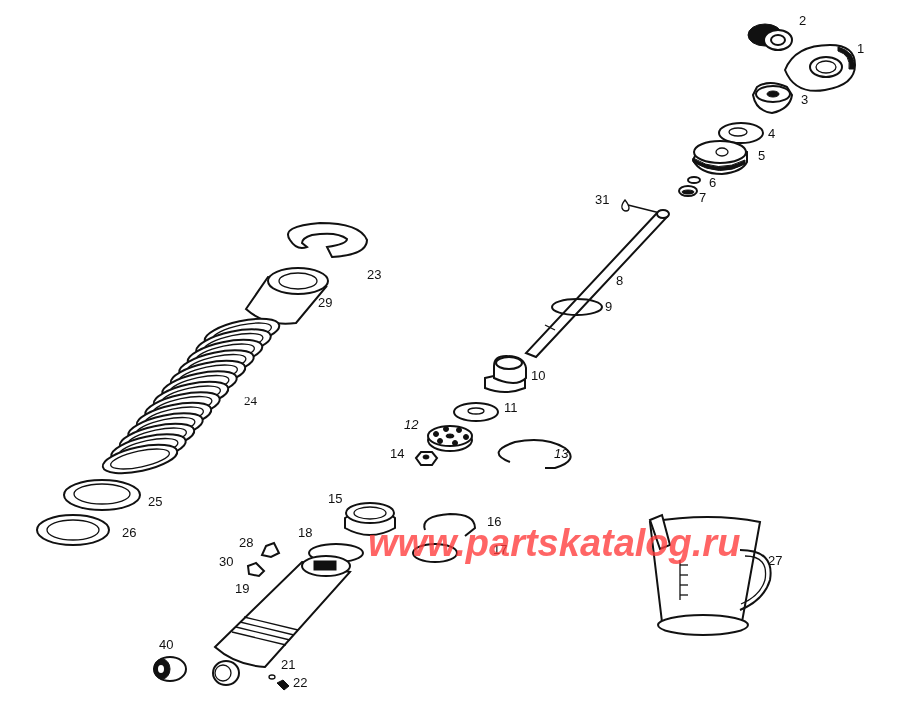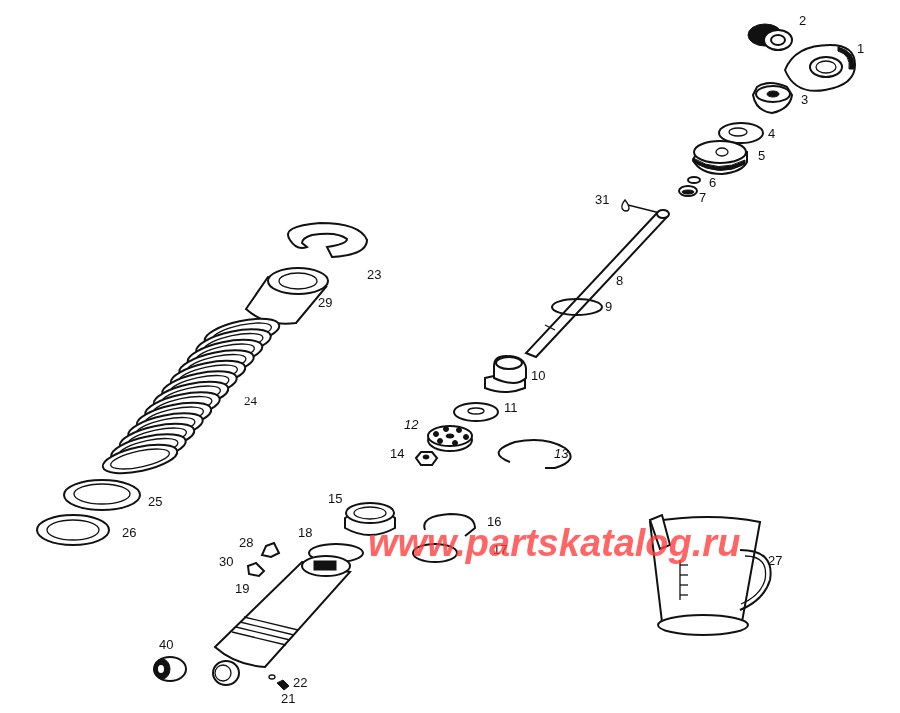--- a/index.html
+++ b/index.html
@@ -205,21 +205,21 @@
       <span class="callout" style="left: 504px; top: 401px;">11</span>
       <span class="callout" style="left: 404px; top: 418px; font-style: italic;">12</span>
       <span class="callout" style="left: 554px; top: 447px; font-style: italic;">13</span>
       <span class="callout" style="left: 390px; top: 447px;">14</span>
       <span class="callout" style="left: 328px; top: 492px;">15</span>
       <span class="callout" style="left: 487px; top: 515px;">16</span>
       <span class="callout" style="left: 457px; top: 543px; margin-left: 36px;">17</span>
       <span class="callout" style="left: 298px; top: 526px;">18</span>
       <span class="callout" style="left: 235px; top: 582px;">19</span>
       <span class="callout" style="left: 159px; top: 638px;">40</span>
-      <span class="callout" style="left: 281px; top: 658px; margin-top: 34px;">21</span>
+      <span class="callout" style="left: 281px; top: 658px;">21</span>
       <span class="callout" style="left: 293px; top: 676px;">22</span>
       <span class="callout" style="left: 367px; top: 244px; margin-top: 24px;">23</span>
       <span class="callout" style="left: 244px; top: 394px; font-family: Liberation Serif, serif;">24</span>
       <span class="callout" style="left: 148px; top: 495px;">25</span>
       <span class="callout" style="left: 122px; top: 526px;">26</span>
       <span class="callout" style="left: 768px; top: 554px;">27</span>
       <span class="callout" style="left: 239px; top: 536px;">28</span>
       <span class="callout" style="left: 318px; top: 296px;">29</span>
       <span class="callout" style="left: 219px; top: 555px;">30</span>
       <span class="callout" style="left: 595px; top: 193px;">31</span>

